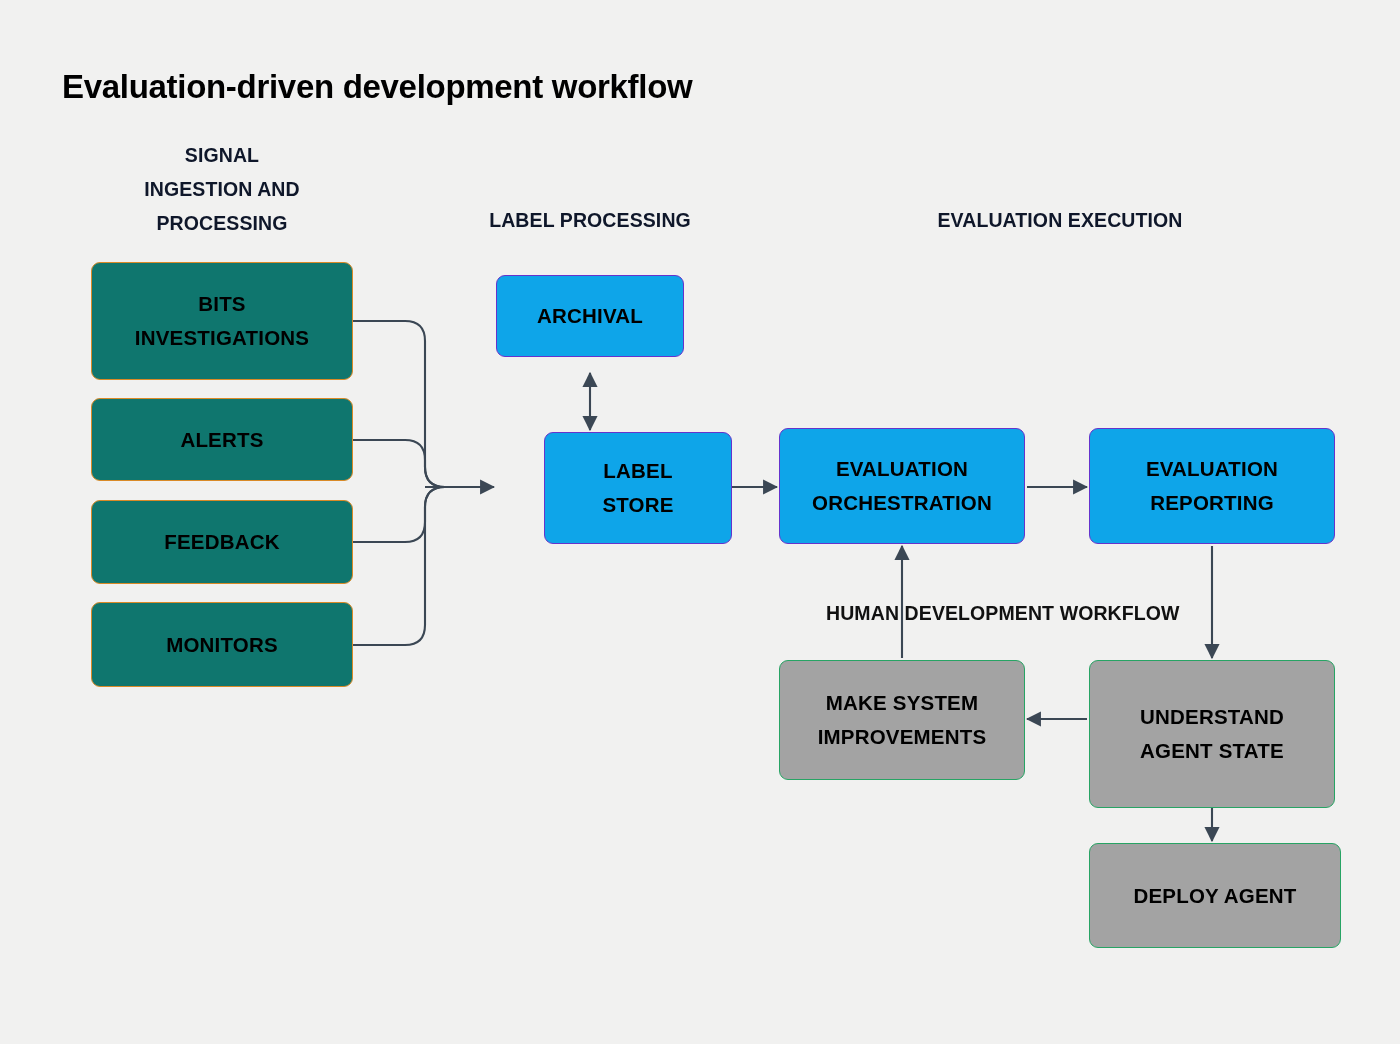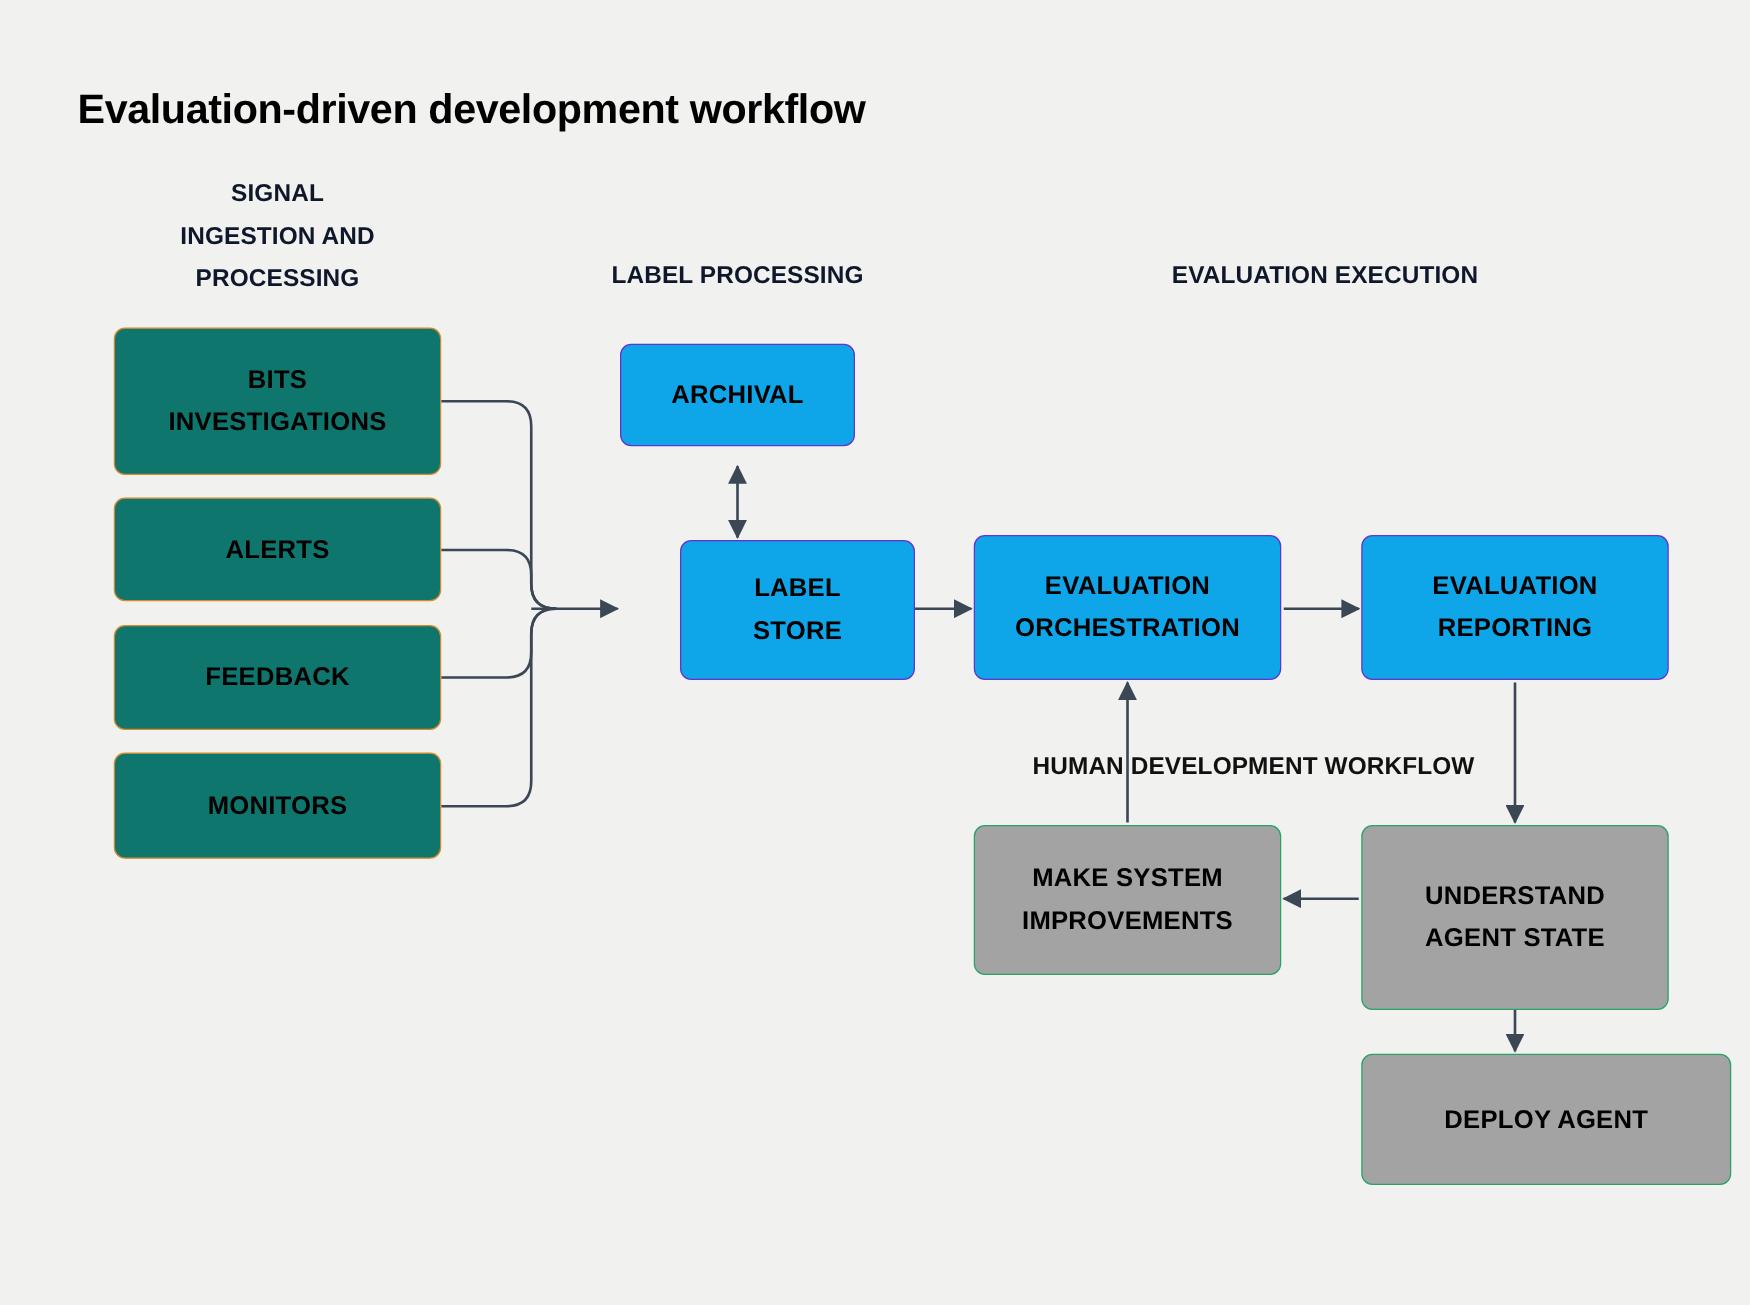--- a/index.html
+++ b/index.html
@@ -113,21 +113,21 @@
   .n-monitors { left: 91px;  top: 602px; width: 262px; height: 85px;  }
 
   .n-archival { left: 496px; top: 275px; width: 188px; height: 82px;  }
   .n-labelstore { left: 496px; top: 432px; width: 188px; height: 112px; margin-left: 48px; }
 
   .n-evalorch { left: 779px; top: 428px; width: 246px; height: 116px; }
   .n-evalrep  { left: 1089px; top: 428px; width: 246px; height: 116px; }
 
   .n-makeimp  { left: 779px; top: 660px; width: 246px; height: 120px; }
   .n-understand { left: 1089px; top: 660px; width: 246px; height: 148px; text-align: center; }
-  .n-deploy   { left: 1089px; top: 843px; width: 296px; height: 105px; }
+  .n-deploy   { left: 1089px; top: 843px; width: 252px; height: 105px; }
 </style>
 </head>
 <body>
 
 <div id="canvas">
 
   <div class="diagram-title">Evaluation-driven development workflow</div>
 
   <div class="group-label group-signal">SIGNAL
 INGESTION AND

